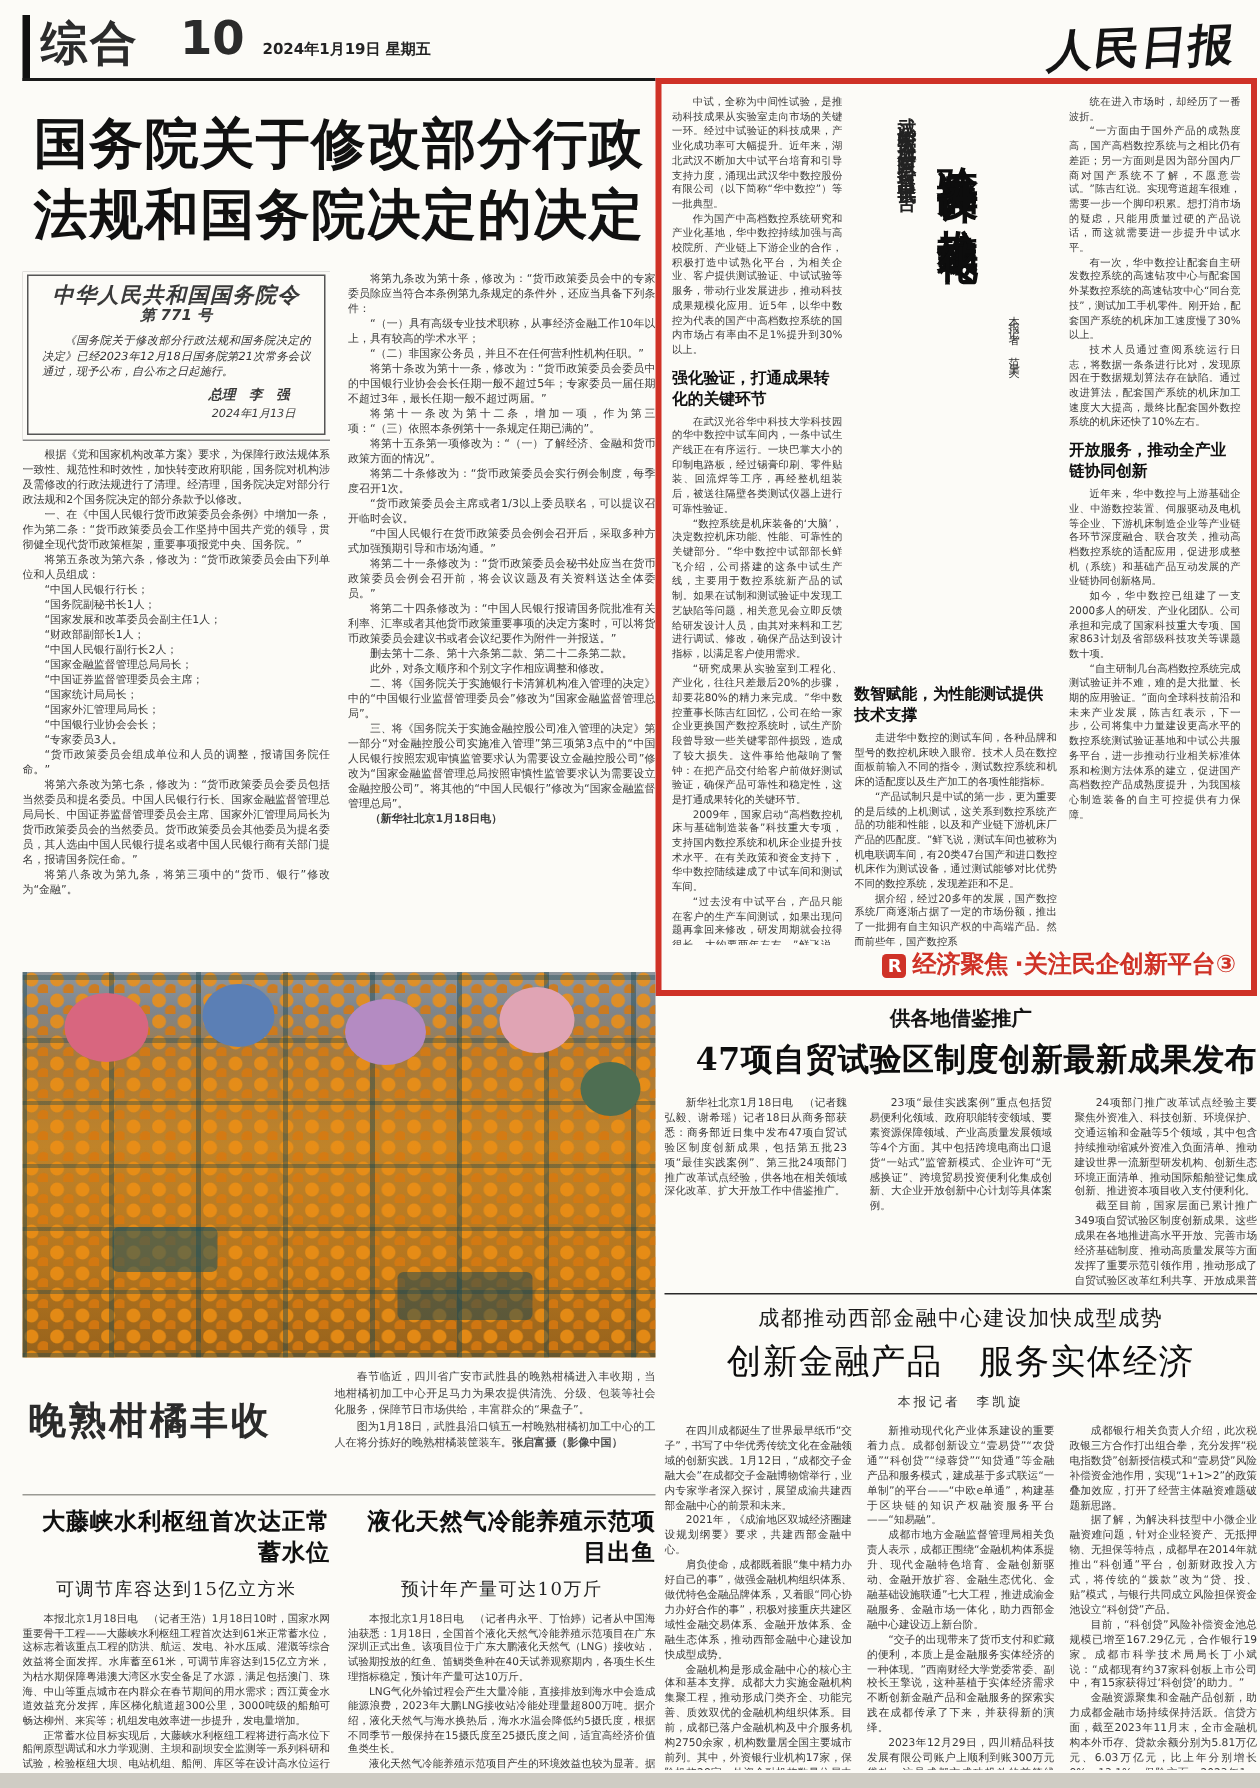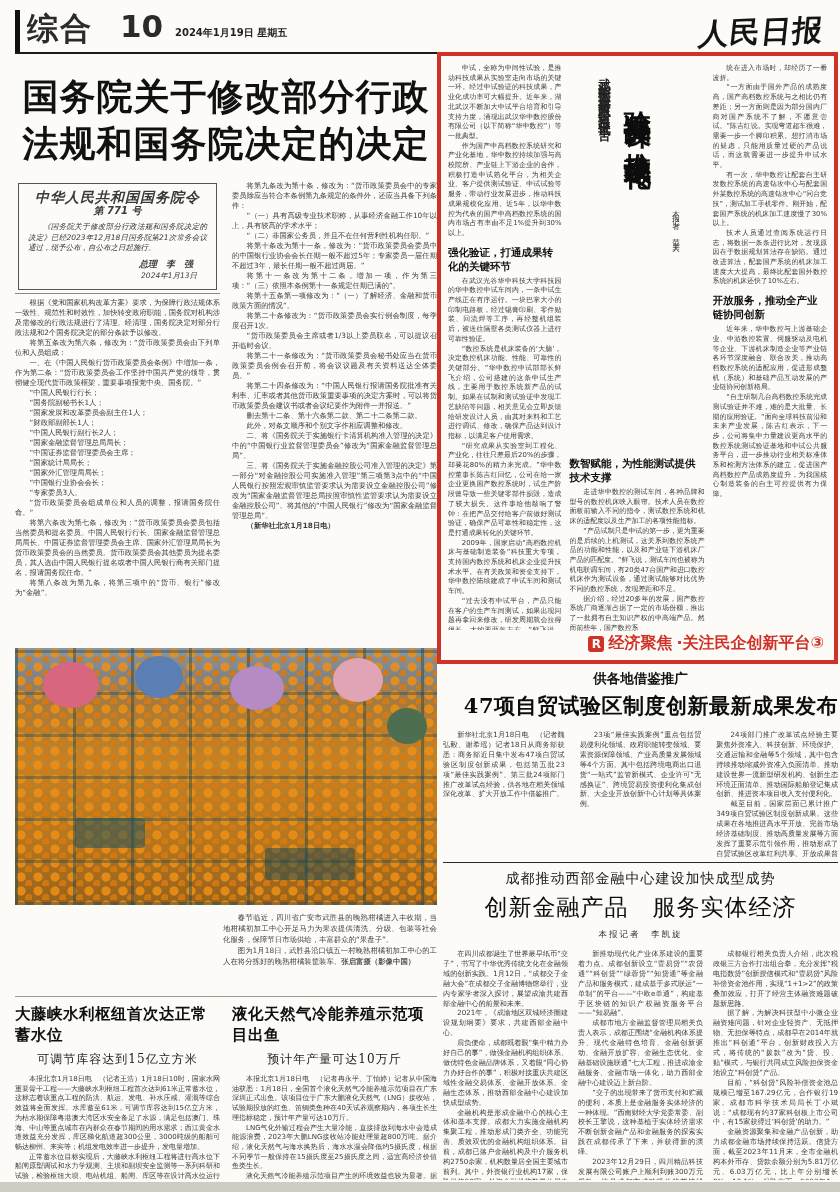--- a/index.html
+++ b/index.html
@@ -68,21 +68,21 @@
   .cap-row{position:absolute;left:15px;top:908px;width:422px;height:92px;}
   .cap-head{position:absolute;left:4px;top:22px;font-size:25px;font-weight:900;font-family:"DejaVu Serif",serif;letter-spacing:2px;}
   .cap-text{position:absolute;left:208px;top:4px;width:214px;font-size:7.4px;line-height:11px;color:#444;
             text-align:justify;}
   .cap-text p{margin:0;text-indent:2em;}
   .cap-credit{font-weight:700;color:#555;}
   .cap-rule{position:absolute;left:0px;top:88px;width:422px;height:1px;background:#9a9a94;}
   
   .bl{position:absolute;left:15px;top:1004px;width:422px;height:182px;display:flex;gap:12px;}
   .bl-art{width:205px;overflow:hidden;}
-  .bl-art h2{font-size:15.5px;font-weight:900;text-align:left;letter-spacing:.5px;color:#101010;}
+  .bl-art h2{font-size:15.5px;font-weight:900;text-align:right;letter-spacing:.5px;color:#101010;}
   .bl-art h3{font-size:12px;font-weight:400;text-align:center;margin-top:5px;letter-spacing:1px;color:#222;}
   .bl-body{margin-top:7px;font-size:7px;line-height:9.7px;color:#3a3a3a;height:130px;overflow:hidden;}
   
   .ft{position:absolute;left:443px;top:670px;width:395px;height:190px;overflow:hidden;}
   .ft .kicker{text-align:center;font-size:13.5px;font-weight:700;font-family:"DejaVu Serif",serif;color:#151515;}
   .ft h2{text-align:right;font-size:21px;font-weight:900;margin-top:4px;letter-spacing:.5px;color:#0d0d0d;}
   .ft-cols{display:flex;gap:15px;margin-top:10px;height:128px;}
   .ft-col{width:125px;font-size:7.1px;line-height:9.9px;color:#3a3a3a;overflow:hidden;}
   .ft-rule{position:absolute;left:443px;top:862px;width:395px;height:1px;background:#2a2a2a;}
   
@@ -119,22 +119,22 @@
       <div class="gov-col body-col">
         <div class="decree-box">
           <div class="db-title">中华人民共和国国务院令</div>
           <div class="db-no">第 771 号</div>
           <div class="db-body">《国务院关于修改部分行政法规和国务院决定的决定》已经2023年12月18日国务院第21次常务会议通过，现予公布，自公布之日起施行。</div>
           <div class="db-signer">总理　李　强</div>
           <div class="db-date">2024年1月13日</div>
         </div>
         <div>
             <p>根据《党和国家机构改革方案》要求，为保障行政法规体系一致性、规范性和时效性，加快转变政府职能，国务院对机构涉及需修改的行政法规进行了清理。经清理，国务院决定对部分行政法规和2个国务院决定的部分条款予以修改。</p>
+            <p>一、在《中国人民银行货币政策委员会条例》中增加一条，作为第二条：“货币政策委员会工作坚持中国共产党的领导，贯彻健全现代货币政策框架，重要事项报党中央、国务院。”</p>
             <p>将第五条改为第六条，修改为：“货币政策委员会由下列单位和人员组成：</p>
-            <p>一、在《中国人民银行货币政策委员会条例》中增加一条，作为第二条：“货币政策委员会工作坚持中国共产党的领导，贯彻健全现代货币政策框架，重要事项报党中央、国务院。”</p>
             <p>“中国人民银行行长；</p>
             <p>“国务院副秘书长1人；</p>
             <p>“国家发展和改革委员会副主任1人；</p>
             <p>“财政部副部长1人；</p>
             <p>“中国人民银行副行长2人；</p>
             <p>“国家金融监督管理总局局长；</p>
             <p>“中国证券监督管理委员会主席；</p>
             <p>“国家统计局局长；</p>
             <p>“国家外汇管理局局长；</p>
             <p>“中国银行业协会会长；</p>
@@ -147,20 +147,21 @@
       <div class="gov-col body-col">
         <div>
             <p>将第九条改为第十条，修改为：“货币政策委员会中的专家委员除应当符合本条例第九条规定的条件外，还应当具备下列条件：</p>
             <p>“（一）具有高级专业技术职称，从事经济金融工作10年以上，具有较高的学术水平；</p>
             <p>“（二）非国家公务员，并且不在任何营利性机构任职。”</p>
             <p>将第十条改为第十一条，修改为：“货币政策委员会委员中的中国银行业协会会长任期一般不超过5年；专家委员一届任期不超过3年，最长任期一般不超过两届。”</p>
             <p>将第十一条改为第十二条，增加一项，作为第三项：“（三）依照本条例第十一条规定任期已满的”。</p>
             <p>将第十五条第一项修改为：“（一）了解经济、金融和货币政策方面的情况”。</p>
             <p>将第二十条修改为：“货币政策委员会实行例会制度，每季度召开1次。</p>
             <p>“货币政策委员会主席或者1/3以上委员联名，可以提议召开临时会议。</p>
+            <p>“中国人民银行在货币政策委员会例会召开后，采取多种方式加强预期引导和市场沟通。”</p>
             <p>将第二十一条修改为：“货币政策委员会秘书处应当在货币政策委员会例会召开前，将会议议题及有关资料送达全体委员。”</p>
             <p>将第二十四条修改为：“中国人民银行报请国务院批准有关利率、汇率或者其他货币政策重要事项的决定方案时，可以将货币政策委员会建议书或者会议纪要作为附件一并报送。”</p>
             <p>删去第十二条、第十六条第二款、第二十二条第二款。</p>
             <p>此外，对条文顺序和个别文字作相应调整和修改。</p>
             <p>二、将《国务院关于实施银行卡清算机构准入管理的决定》中的“中国银行业监督管理委员会”修改为“国家金融监督管理总局”。</p>
             <p>三、将《国务院关于实施金融控股公司准入管理的决定》第一部分“对金融控股公司实施准入管理”第三项第3点中的“中国人民银行按照宏观审慎监管要求认为需要设立金融控股公司”修改为“国家金融监督管理总局按照审慎性监管要求认为需要设立金融控股公司”。将其他的“中国人民银行”修改为“国家金融监督管理总局”。</p>
           </div>
         <p class="credit">（新华社北京1月18日电）</p>
       </div>
     </div>
@@ -198,20 +199,21 @@
       <div class="rb-col rb-col3">
         <div>
             <p>统在进入市场时，却经历了一番波折。</p>
             <p>“一方面由于国外产品的成熟度高，国产高档数控系统与之相比仍有差距；另一方面则是因为部分国内厂商对国产系统不了解，不愿意尝试。”陈吉红说。实现弯道超车很难，需要一步一个脚印积累。想打消市场的疑虑，只能用质量过硬的产品说话，而这就需要进一步提升中试水平。</p>
             <p>有一次，华中数控让配套自主研发数控系统的高速钻攻中心与配套国外某数控系统的高速钻攻中心“同台竞技”，测试加工手机零件。刚开始，配套国产系统的机床加工速度慢了30%以上。</p>
             <p>技术人员通过查阅系统运行日志，将数据一条条进行比对，发现原因在于数据规划算法存在缺陷。通过改进算法，配套国产系统的机床加工速度大大提高，最终比配套国外数控系统的机床还快了10%左右。</p>
           </div>
         <h3 class="rb-subhead">开放服务，推动全产业链协同创新</h3>
         <div>
             <p>近年来，华中数控与上游基础企业、中游数控装置、伺服驱动及电机等企业、下游机床制造企业等产业链各环节深度融合、联合攻关，推动高档数控系统的适配应用，促进形成整机（系统）和基础产品互动发展的产业链协同创新格局。</p>
+            <p>如今，华中数控已组建了一支2000多人的研发、产业化团队。公司承担和完成了国家科技重大专项、国家863计划及省部级科技攻关等课题数十项。</p>
             <p>“自主研制几台高档数控系统完成测试验证并不难，难的是大批量、长期的应用验证。”面向全球科技前沿和未来产业发展，陈吉红表示，下一步，公司将集中力量建设更高水平的数控系统测试验证基地和中试公共服务平台，进一步推动行业相关标准体系和检测方法体系的建立，促进国产高档数控产品成熟度提升，为我国核心制造装备的自主可控提供有力保障。</p>
           </div>
       </div>
     </div>
     <div class="rb-tag">
       <span class="tag-icon">R</span>
       <span class="tag-bold">经济聚焦</span>
       <span class="tag-rest">·关注民企创新平台③</span>
     </div>
   </section>
@@ -222,20 +224,21 @@
     <div class="blob" style="left:28px;top:14px;width:56px;height:46px;background:#d8667f;"></div>
     <div class="blob" style="left:120px;top:8px;width:48px;height:42px;background:#5b7fb5;"></div>
     <div class="blob" style="left:215px;top:18px;width:54px;height:44px;background:#b48bc2;"></div>
     <div class="blob" style="left:318px;top:10px;width:50px;height:44px;background:#e0a4b4;"></div>
     <div class="blob" style="left:372px;top:60px;width:40px;height:36px;background:#4e6e52;"></div>
     <div class="blob" style="left:60px;top:170px;width:70px;height:30px;background:rgba(26,82,96,.55);border-radius:4px;"></div>
     <div class="blob" style="left:250px;top:200px;width:90px;height:32px;background:rgba(20,70,85,.5);border-radius:4px;"></div>
   </div>
 
   <div class="cap-row">
+    <div class="cap-head">晚熟柑橘丰收</div>
     <div class="cap-text">
       <p><span>春节临近，四川省广安市武胜县的晚熟柑橘进入丰收期，当地柑橘初加工中心开足马力为果农提供清洗、分级、包装等社会化服务，保障节日市场供给，丰富群众的“果盘子”。</span></p>
       <p><span>图为1月18日，武胜县沿口镇五一村晚熟柑橘初加工中心的工人在将分拣好的晚熟柑橘装筐装车。</span><span class="cap-credit">张启富摄（影像中国）</span></p>
     </div>
     <div class="cap-rule"></div>
   </div>
 
   <div class="bl">
     <div class="bl-art">
       <h2>大藤峡水利枢纽首次达正常蓄水位</h2>

